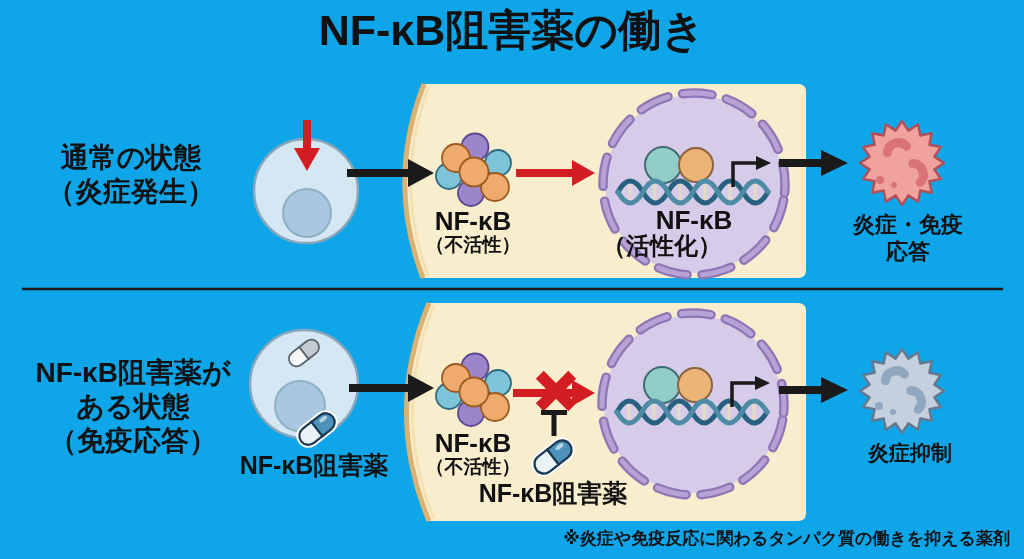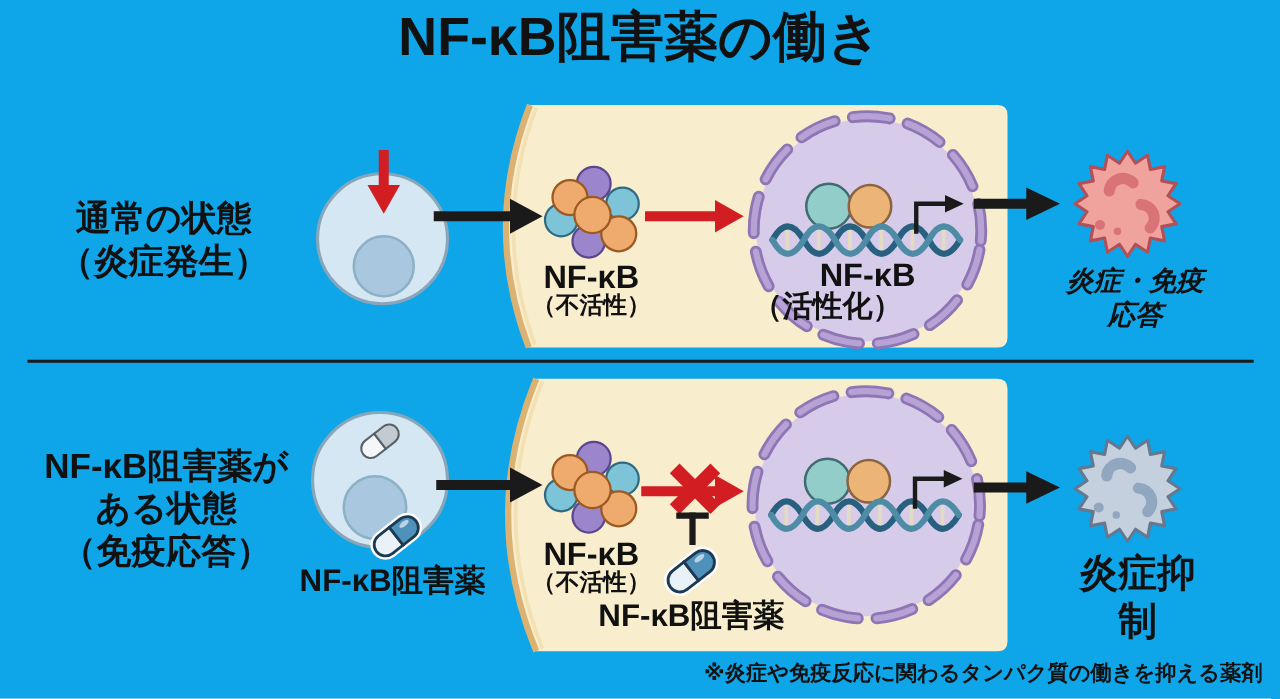--- a/index.html
+++ b/index.html
@@ -186,31 +186,31 @@
       <use href="#spiky-shape" class="spg"></use>
       <path class="beang" transform="translate(-7,-14) rotate(8)" d="M-9,5 A11,11 0 0 1 9,-4"></path>
       <path class="beang" transform="translate(13,9) rotate(95)" d="M-9,5 A11,11 0 0 1 9,-4"></path>
       <circle class="dotg" cx="-23" cy="15" r="4"></circle>
       <circle class="dotg" cx="-9" cy="21" r="3"></circle>
     </g>
   </svg>
 
   <div class="lbl title">NF-κB阻害薬の働き</div>
 
-  <div class="lbl rowlbl" style="left:131px;top:158px;">通常の状態
+  <div class="lbl rowlbl" style="left:131px;top:141px;">通常の状態
 （炎症発生）</div>
   <div class="lbl" style="left:473px;top:206px;font-size:26px;">NF-κB</div>
   <div class="lbl" style="left:473px;top:233px;font-size:19px;">（不活性）</div>
   <div class="lbl" style="left:694px;top:205px;font-size:26px;">NF-κB</div>
   <div class="lbl" style="left:662px;top:231px;font-size:24px;">（活性化）</div>
-  <div class="lbl" style="left:908px;top:212px;font-size:22px;font-style:italic;">炎症・免疫応答</div>
+  <div class="lbl" style="left:908px;top:212px;font-size:22px;">炎症・免疫応答</div>
 
   <div class="lbl rowlbl" style="left:133px;top:356px;">NF-κB阻害薬が
 ある状態
 （免疫応答）</div>
   <div class="lbl" style="left:314px;top:450px;font-size:25px;">NF-κB阻害薬</div>
   <div class="lbl" style="left:473px;top:428px;font-size:26px;">NF-κB</div>
   <div class="lbl" style="left:473px;top:455px;font-size:19px;">（不活性）</div>
   <div class="lbl" style="left:553px;top:478px;font-size:25px;">NF-κB阻害薬</div>
-  <div class="lbl" style="left:910px;top:440px;font-size:31px;">炎症抑制</div>
+  <div class="lbl" style="left:910px;top:440px;font-size:21px;">炎症抑制</div>
 
   <div class="footnote">※炎症や免疫反応に関わるタンパク質の働きを抑える薬剤</div>
 </div>
 
 </body></html>

